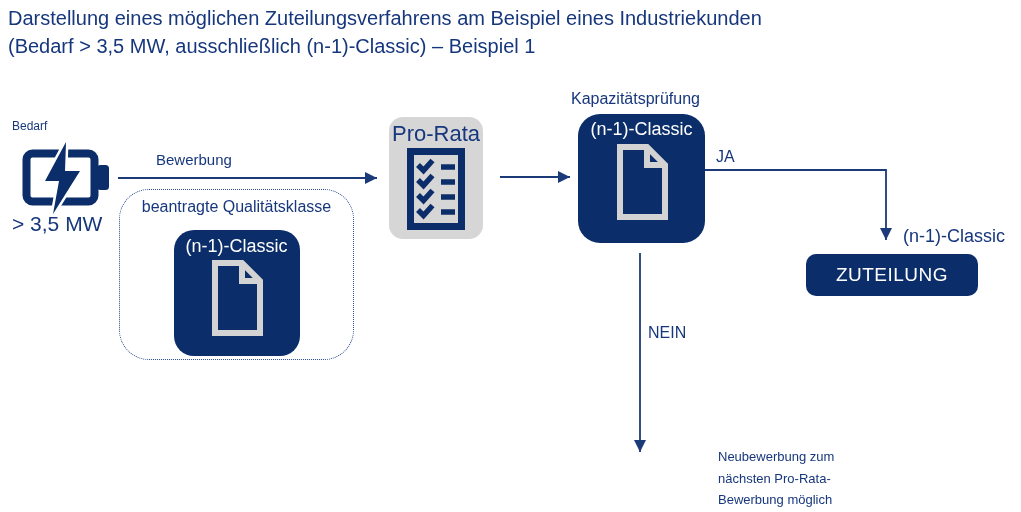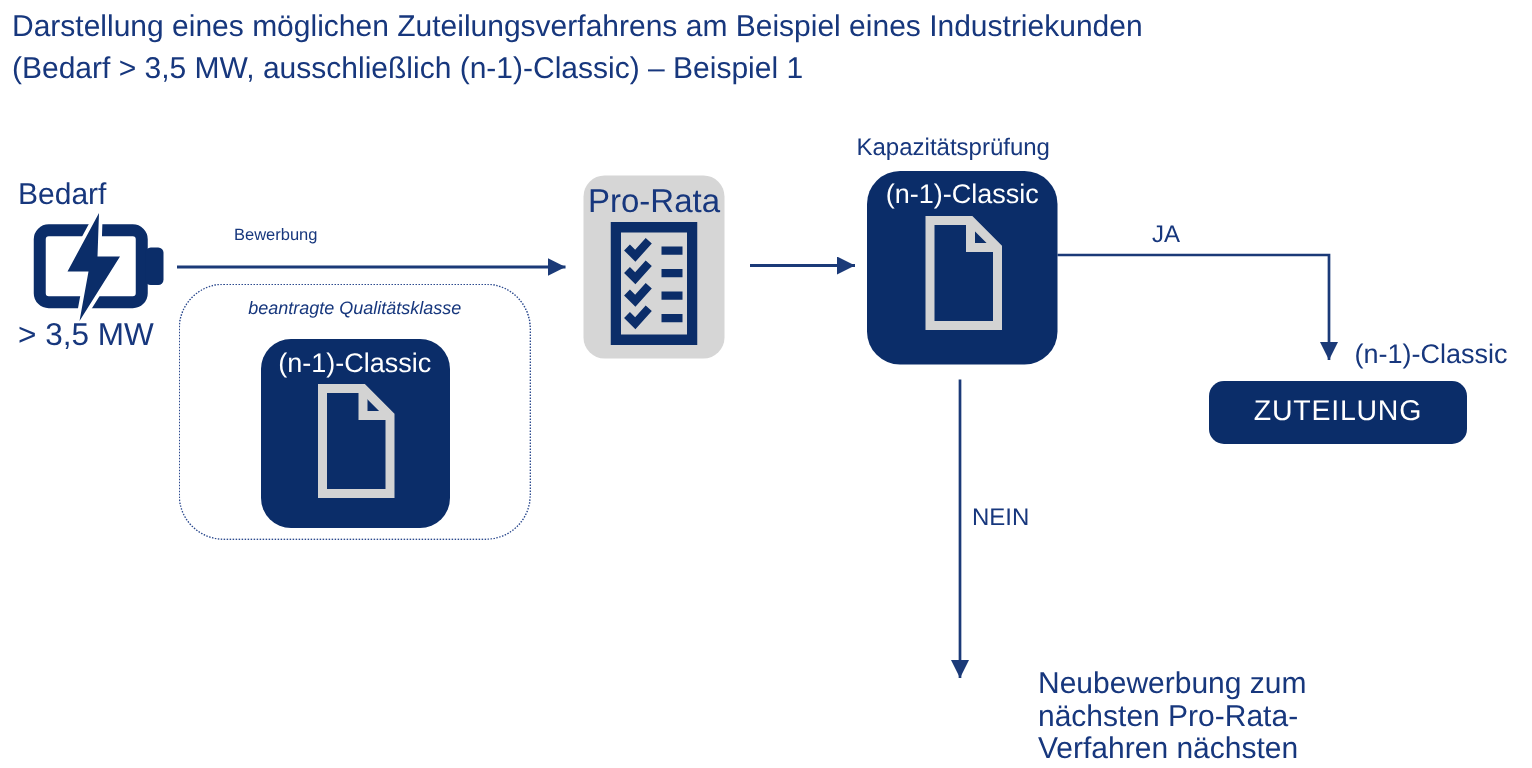--- a/index.html
+++ b/index.html
@@ -6,64 +6,64 @@
   .canvas{
     position:relative;width:1021px;height:512px;background:#ffffff;overflow:hidden;
     font-family:"Liberation Sans","DejaVu Sans",sans-serif;color:#17377d;
   }
   .abs{position:absolute;}
   .connectors{position:absolute;left:0;top:0;width:1021px;height:512px;pointer-events:none;}
   .title{left:8px;top:5px;font-size:20px;line-height:27.5px;color:#17377d;white-space:nowrap;}
   .center{text-align:left;}
   .lbl{color:#17377d;white-space:nowrap;}
 
-  .demand-label{left:12px;top:119px;width:108px;font-size:20px;}
+  .demand-label{left:12px;top:119px;width:108px;font-size:12px;}
   .battery{left:20px;top:141px;}
   .demand-value{left:12px;top:212px;width:108px;font-size:21px;}
 
-  .bewerbung{left:156px;top:151px;width:152px;font-size:11px;}
+  .bewerbung{left:156px;top:151px;width:152px;font-size:15px;}
 
   .dotted-box{
     left:119px;top:189px;width:235px;height:171px;box-sizing:border-box;
     border:1.5px dotted #2c4a8e;border-radius:30px;
     display:flex;flex-direction:column;align-items:center;
   }
-  .dotted-box .box-label{margin-top:8px;font-size:12px;font-style:italic;}
+  .dotted-box .box-label{margin-top:8px;font-size:16px;}
 
   .navy-card{
     background:#0b2d69;border-radius:20px;display:flex;flex-direction:column;align-items:center;
   }
   .card1{position:relative;width:126px;height:126px;margin-top:14px;}
   .card2{left:578px;top:114px;width:127px;height:129px;border-radius:22px;}
   .navy-card .card-label{color:#ffffff;font-size:18px;margin-top:6px;white-space:nowrap;}
   .card2 .card-label{margin-top:5px;}
   .doc-icon{margin-top:2px;}
 
   .prorata-box{
     left:389px;top:117px;width:94px;height:122px;background:#d6d6d6;border-radius:14px;
     display:flex;flex-direction:column;align-items:center;
   }
   .prorata-box .pr-label{font-size:22px;margin-top:4px;}
   .checklist-icon{margin-top:1px;}
 
   .kap-label{left:571px;top:90px;width:141px;font-size:16px;}
 
-  .ja-label{left:768px;top:148px;width:42px;font-size:16px;}
-  .nein-label{left:648px;top:337px;font-size:16px;}
+  .ja-label{left:716px;top:148px;width:42px;font-size:16px;}
+  .nein-label{left:648px;top:324px;font-size:16px;}
   .n1-right{left:903px;top:226px;font-size:18px;}
 
   .pill{
     background:#0b2d69;border-radius:10px;color:#ffffff;
     display:flex;align-items:center;justify-content:center;
     font-size:19px;letter-spacing:0.5px;white-space:nowrap;
   }
   .zuteilung{left:806px;top:254px;width:172px;height:42px;text-align:center;}
   .absage{left:578px;top:458px;width:129px;height:44px;}
 
-  .note{left:692px;top:446px;font-size:20px;line-height:21.5px;white-space:nowrap;}
+  .note{left:718px;top:446px;font-size:13px;line-height:21.5px;white-space:nowrap;}
 </style>
 </head>
 <body>
 
 <div class="canvas">
 
   <svg class="connectors" viewBox="0 0 1021 512">
     <defs>
       <marker id="ah" viewBox="0 0 12 12" markerWidth="12" markerHeight="12" refX="12" refY="6" orient="auto" markerUnits="userSpaceOnUse">
         <path d="M0,0 L12,6 L0,12 Z" fill="#1b3a78"></path>
@@ -128,16 +128,16 @@
   </div>
 
   <div class="abs lbl center ja-label">JA</div>
   <div class="abs lbl n1-right">(n-1)-Classic</div>
   <div class="abs pill zuteilung">ZUTEILUNG</div>
 
   <div class="abs lbl nein-label">NEIN</div>
   <div class="abs lbl note">
     <div>Neubewerbung zum</div>
     <div>nächsten Pro-Rata-</div>
-    <div>Verfahren nächsten</div>
+    <div>Bewerbung möglich</div>
   </div>
 
 </div>
 
 </body></html>

